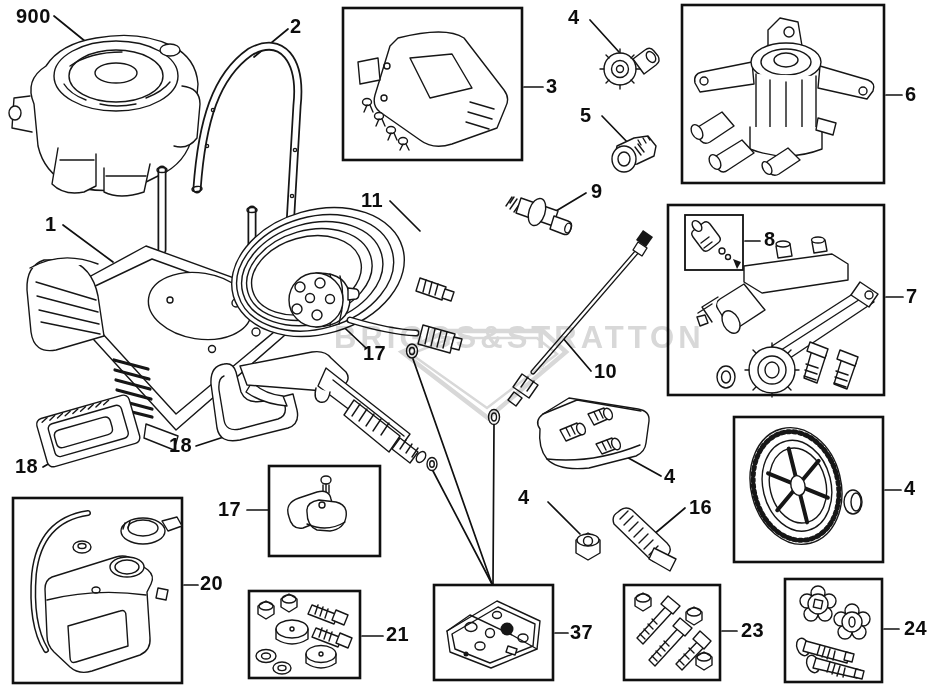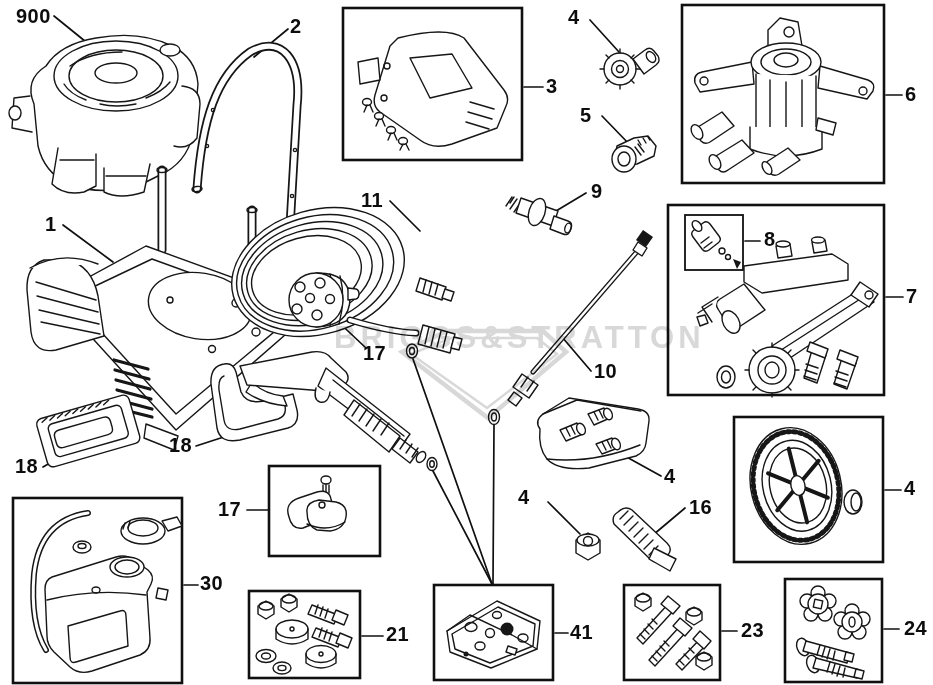--- a/index.html
+++ b/index.html
@@ -464,23 +464,23 @@
 <div class="callout" style="left:518px;top:487px">4</div>
 <div class="callout" style="left:361px;top:190px">11</div>
 <div class="callout" style="left:363px;top:343px">17</div>
 <div class="callout" style="left:664px;top:466px">4</div>
 <div class="callout" style="left:904px;top:478px">4</div>
 <div class="callout" style="left:594px;top:361px">10</div>
 <div class="callout" style="left:689px;top:497px">16</div>
 <div class="callout" style="left:218px;top:499px">17</div>
 <div class="callout" style="left:169px;top:435px">18</div>
 <div class="callout" style="left:15px;top:456px">18</div>
-<div class="callout" style="left:200px;top:573px">30</div>
+<div class="callout" style="left:200px;top:573px">20</div>
 <div class="callout" style="left:386px;top:624px">21</div>
-<div class="callout" style="left:570px;top:622px">41</div>
+<div class="callout" style="left:570px;top:622px">37</div>
 <div class="callout" style="left:741px;top:620px">23</div>
 <div class="callout" style="left:904px;top:618px">24</div>
 
 <div id="watermark">
   <svg width="440" height="118" viewBox="0 0 440 118">
     <polygon points="76,38 121,17 217,17 240,38 162,104" fill="none" stroke="#d8d8d8" stroke-width="4.5"></polygon>
     <polygon points="85,40 125,24 211,24 231,40 161,94" fill="none" stroke="#d8d8d8" stroke-width="2.5"></polygon>
   </svg>
   <span id="wm-text">BRIGGS&amp;STRATTON</span>
   <span id="wm-reg">®</span>

